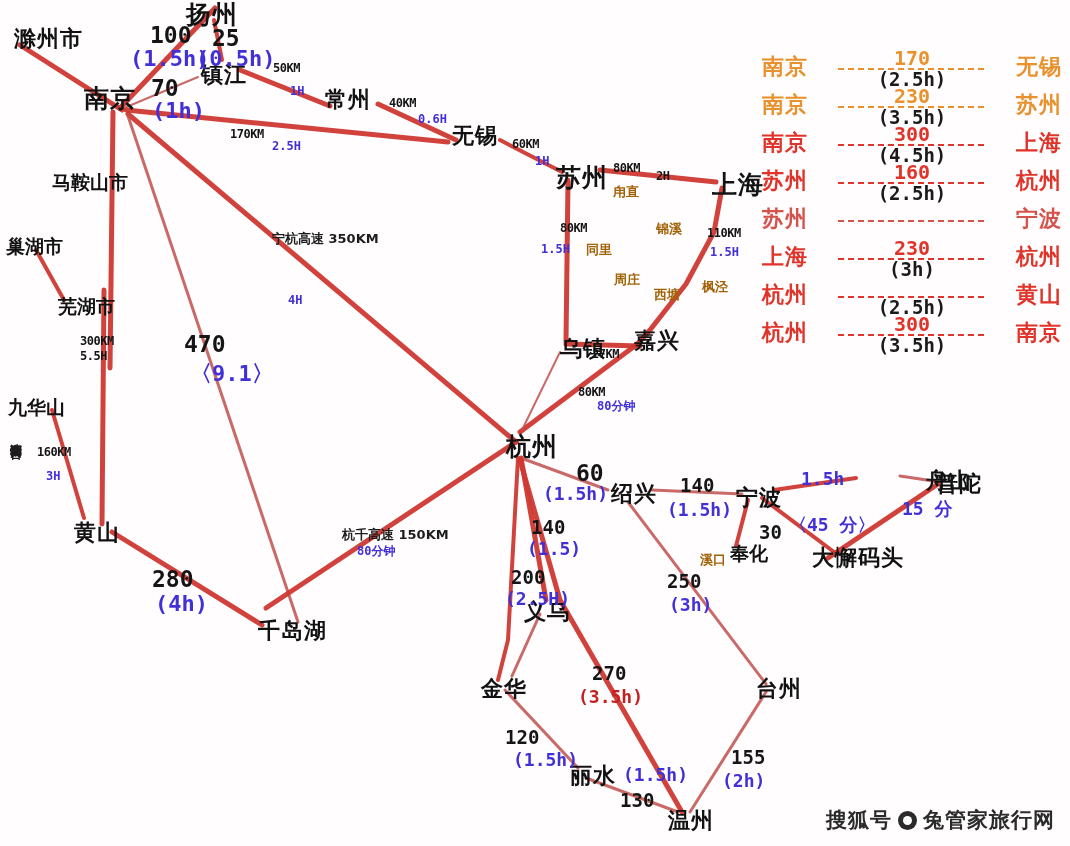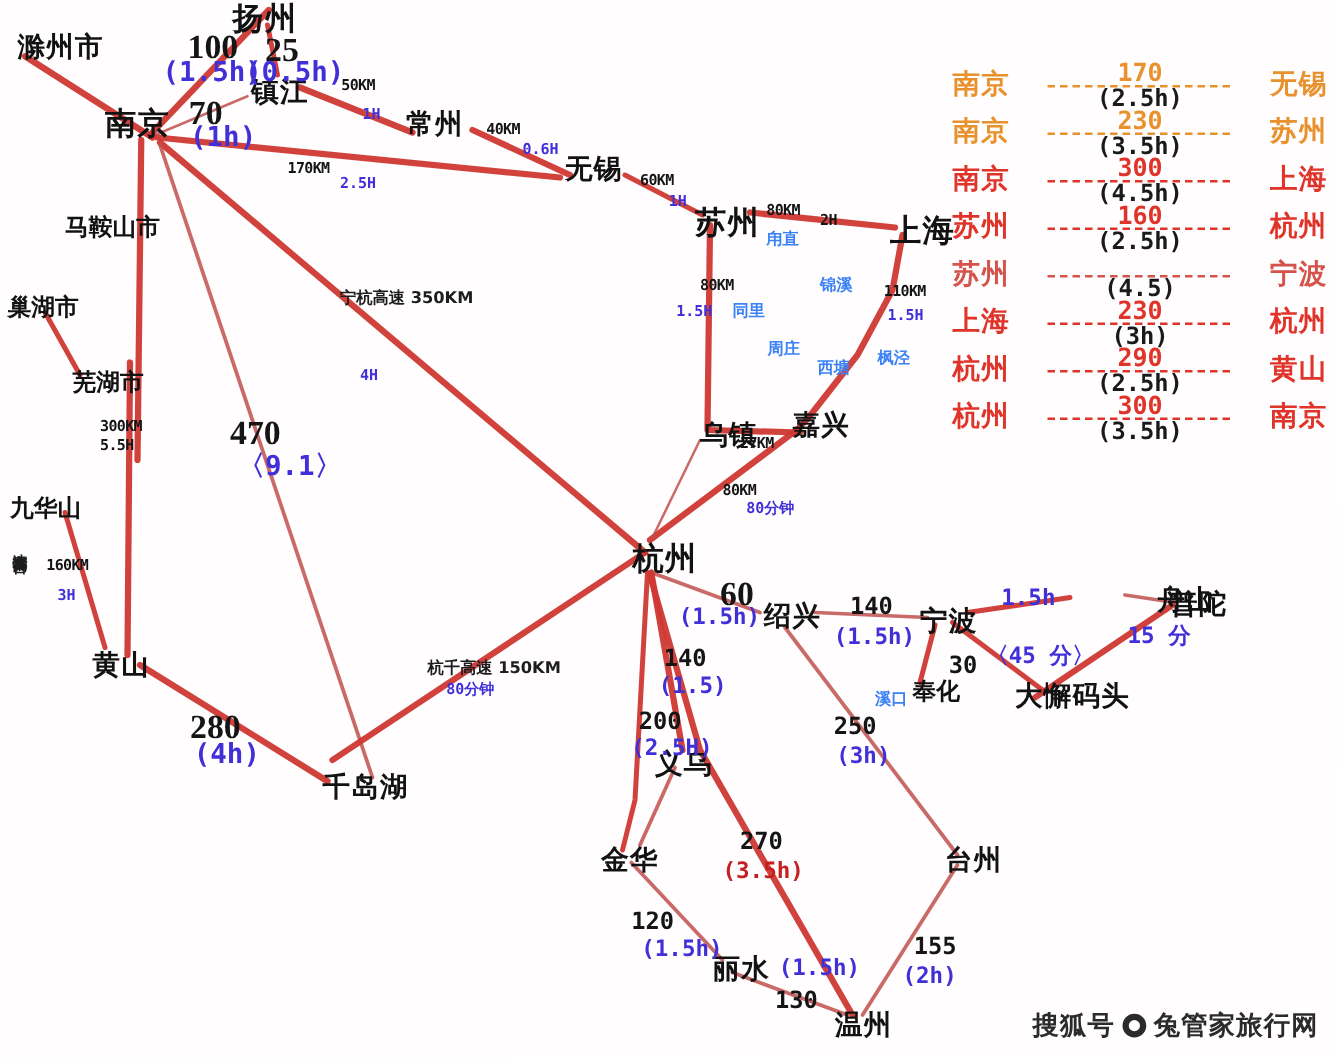--- a/index.html
+++ b/index.html
@@ -6,23 +6,23 @@
   body{width:1070px;height:846px;overflow:hidden;
        font-family:"DejaVu Sans","Liberation Sans",sans-serif;}
   #root{position:relative;width:1070px;height:846px;background:#fffdfd;}
   svg.netlayer{position:absolute;left:0;top:0;width:1070px;height:846px;}
   .lbl{position:absolute;white-space:nowrap;line-height:1;}
   
   .city{font-weight:bold;color:#121212;font-family:"DejaVu Sans","Liberation Sans",sans-serif;}
   .city-lg{font-size:25px;letter-spacing:1px;}
   .city-md{font-size:22px;letter-spacing:1px;}
   .city-sm{font-size:19px;letter-spacing:0px;}
-  .town{font-size:13px;color:#3b82f6;font-weight:bold;}
+  .town{font-size:13px;color:#a16207;font-weight:bold;}
   .num{font-weight:bold;color:#151515;font-family:"DejaVu Sans Mono","Liberation Mono",monospace;}
-  .num-lg{font-size:27px;font-family:Liberation Serif, serif;}
+  .num-lg{font-size:23px;}
   .num-md{font-size:19px;}
   .num-sm{font-size:12px;letter-spacing:-0.5px;}
   .hr{font-weight:bold;color:#4130d8;font-family:"DejaVu Sans Mono","Liberation Mono",monospace;}
   .hr-lg{font-size:22px;}
   .hr-md{font-size:18px;}
   .hr-sm{font-size:12px;}
   .hr-red{color:#c42020;}
   .hwy{font-size:13px;font-weight:bold;color:#1d1d1d;}
   .vert{writing-mode:vertical-rl;text-orientation:upright;font-size:12px;font-weight:bold;color:#1d1d1d;letter-spacing:-1px;}
   
@@ -214,34 +214,32 @@
       <div class="lg-row">
         <span class="lg-city lg-left" style="color: rgb(224, 52, 42);">苏州</span>
         <span class="lg-dash" style="border-top-color: rgb(224, 52, 42);"></span>
         <span class="lg-km" style="color: rgb(224, 52, 42);">160</span>
         <span class="lg-h">(2.5h)</span>
         <span class="lg-city lg-right" style="color: rgb(224, 52, 42);">杭州</span>
       </div>
       <div class="lg-row">
         <span class="lg-city lg-left" style="color: rgb(212, 84, 76);">苏州</span>
         <span class="lg-dash" style="border-top-color: rgb(212, 84, 76);"></span>
-        <span class="lg-h">(4.5)</span>
         <span class="lg-city lg-right" style="color: rgb(212, 84, 76);">宁波</span>
       </div>
       <div class="lg-row">
         <span class="lg-city lg-left" style="color: rgb(224, 52, 42);">上海</span>
         <span class="lg-dash" style="border-top-color: rgb(224, 52, 42);"></span>
         <span class="lg-km" style="color: rgb(224, 52, 42);">230</span>
         <span class="lg-h">(3h)</span>
         <span class="lg-city lg-right" style="color: rgb(224, 52, 42);">杭州</span>
       </div>
       <div class="lg-row">
         <span class="lg-city lg-left" style="color: rgb(224, 52, 42);">杭州</span>
         <span class="lg-dash" style="border-top-color: rgb(224, 52, 42);"></span>
-        <span class="lg-km" style="color: rgb(224, 52, 42);">290</span>
         <span class="lg-h">(2.5h)</span>
         <span class="lg-city lg-right" style="color: rgb(224, 52, 42);">黄山</span>
       </div>
       <div class="lg-row">
         <span class="lg-city lg-left" style="color: rgb(224, 52, 42);">杭州</span>
         <span class="lg-dash" style="border-top-color: rgb(224, 52, 42);"></span>
         <span class="lg-km" style="color: rgb(224, 52, 42);">300</span>
         <span class="lg-h">(3.5h)</span>
         <span class="lg-city lg-right" style="color: rgb(224, 52, 42);">南京</span>
       </div>

